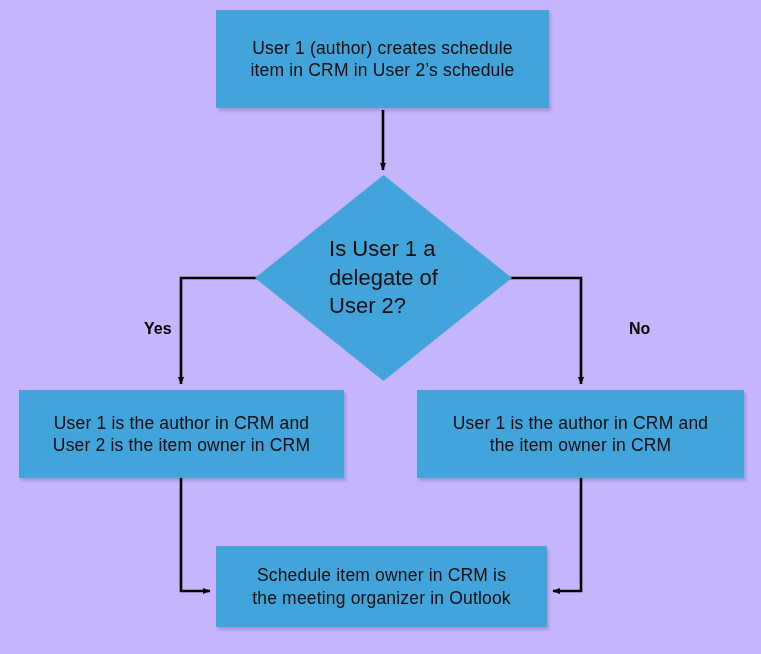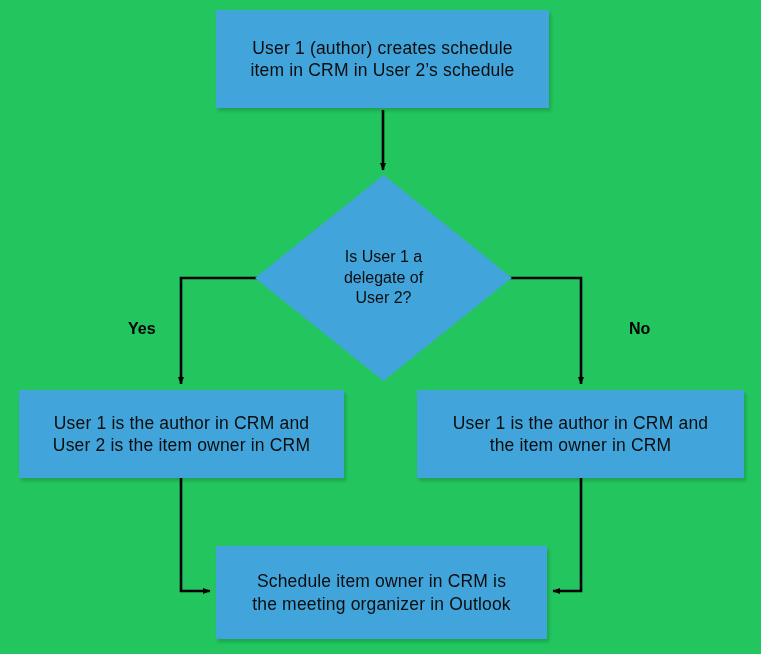--- a/index.html
+++ b/index.html
@@ -7,21 +7,21 @@
     padding: 0;
     background: #ffffff;
   }
   body {
     font-family: "Liberation Sans", sans-serif;
   }
   #canvas {
     position: relative;
     width: 761px;
     height: 654px;
-    background: #22c55e;
+    background: #c4b5fd;
     overflow: hidden;
   }
   .node {
     position: absolute;
     box-sizing: border-box;
     background: #41a5dc;
     color: #0d0d0d;
     display: flex;
     align-items: center;
     justify-content: center;
@@ -43,22 +43,21 @@
   .diamond-shape {
     position: absolute;
     inset: 0;
   }
   .diamond-label {
     position: absolute;
     inset: 0;
     display: flex;
     align-items: center;
     justify-content: center;
-    text-align: center;
-    font-size: 16px;
+    font-size: 22px;
     line-height: 1.3;
     color: #0d0d0d;
     white-space: pre-line;
     pointer-events: none;
   }
   .edge-label {
     position: absolute;
     font-size: 16px;
     font-weight: bold;
     color: #000000;
@@ -113,22 +112,22 @@
   <div class="node" style="left:19px; top:390px; width:325px; height:88px;">
     <span class="node-text">User 1 is the author in CRM and
 User 2 is the item owner in CRM</span>
   </div>
 
   <div class="node" style="left:417px; top:390px; width:327px; height:88px;">
     <span class="node-text">User 1 is the author in CRM and
 the item owner in CRM</span>
   </div>
 
-  <div class="node" style="left:216px; top:546px; width:331px; height:93px;">
+  <div class="node" style="left:216px; top:546px; width:331px; height:81px;">
     <span class="node-text">Schedule item owner in CRM is
 the meeting organizer in Outlook</span>
   </div>
 
-  <div class="edge-label" style="left:128px; top:320px;">Yes</div>
+  <div class="edge-label" style="left:144px; top:320px;">Yes</div>
 
   <div class="edge-label" style="left:629px; top:320px;">No</div>
 
 </div>
 
 </body></html>

